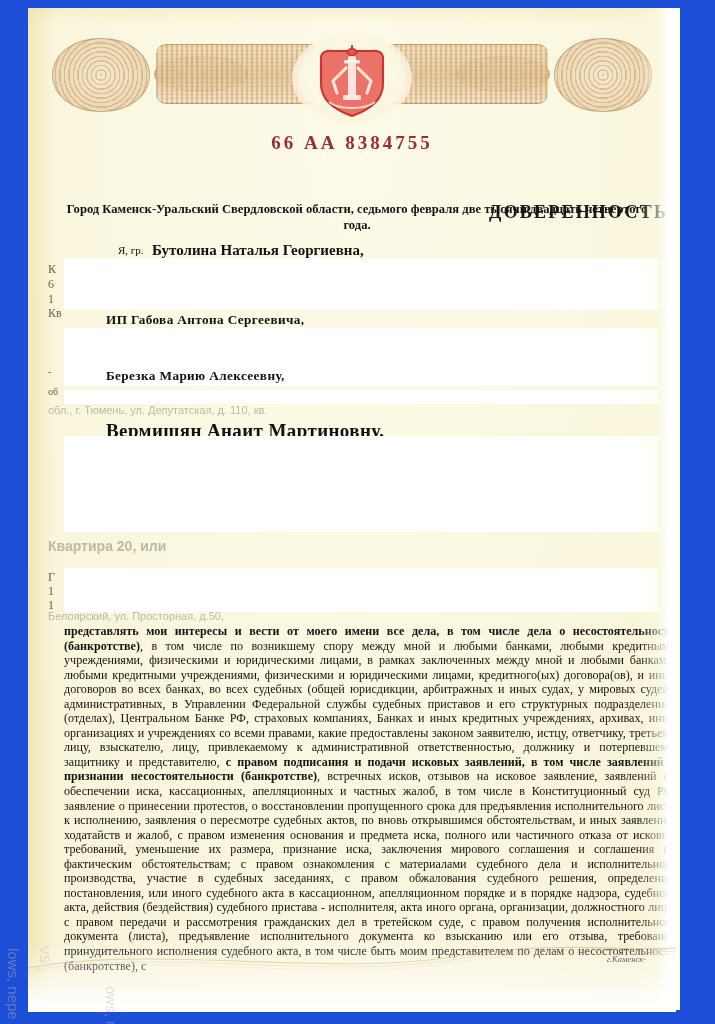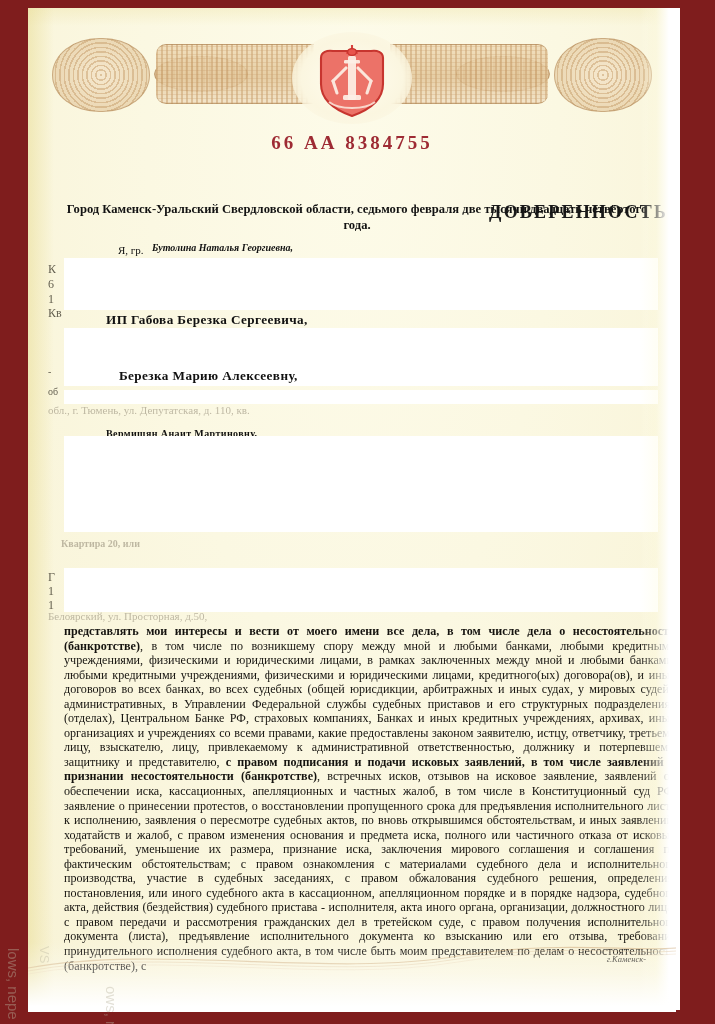--- a/index.html
+++ b/index.html
@@ -1,18 +1,18 @@
 <!DOCTYPE html>
 <html><head>
 <meta charset="utf-8">
 <style>
   html,body{margin:0;padding:0;background:#ffffff;}
   body{width:715px;height:1024px;overflow:hidden;font-family:"Liberation Serif",serif;}
 
-  #page{position:relative;width:715px;height:1024px;background:#7f1d1d;overflow:hidden;}
+  #page{position:relative;width:715px;height:1024px;background:#1d4ed8;overflow:hidden;}
 
   
   .paper{
     position:absolute;left:28px;top:8px;width:648px;height:1002px;
     background:
       radial-gradient(ellipse at 50% 8%, #fdfbe9 0%, #fbf8e2 45%, #f8f3d6 100%);
     box-shadow:0 0 0 0 rgba(0,0,0,0);
   }
   .paper:before{ 
     content:"";position:absolute;inset:0;
@@ -99,21 +99,21 @@
 
   
   .names{position:absolute;left:18px;top:232px;width:612px;height:378px;}
   .nm{
     position:absolute;font-family:"Liberation Serif",serif;font-weight:bold;
     color:#111;white-space:nowrap;
   }
   .nm-lead{font-weight:normal;font-size:11px;}
   
   .ghost{
-    position:absolute;font-family:Liberation Serif, serif;font-size:11px;
+    position:absolute;font-family:Liberation Sans, sans-serif;font-size:11px;
     color:#8f8straight;white-space:nowrap;
   }
   .ghost{color:#9a927e;opacity:.62;}
   .stub{
     position:absolute;font-family:"Liberation Serif",serif;font-size:12px;
     color:#4a4638;opacity:.85;
   }
   
   .redact{position:absolute;background:#ffffff;}
 
@@ -179,45 +179,45 @@
       </svg>
     </div>
 
     <div class="serial">66 АА 8384755</div>
     <div class="doc-title">ДОВЕРЕННОСТЬ</div>
     <div class="dateline">Город Каменск-Уральский Свердловской области, седьмого февраля две тысячи двадцать четвёртого года.</div>
 
     <div class="names">
 
       <span class="nm nm-lead" style="left:72px;top:4px;">Я, гр.</span>
-      <span class="nm" style="left:106px;top:2px;font-size:10px;font-style:italic;">Бутолина Наталья Георгиевна,</span>
+      <span class="nm" style="left:106px;top:2px;font-size:15px;">Бутолина Наталья Георгиевна,</span>
 
       <span class="stub" style="left:2px;top:22px;">К</span>
       <span class="stub" style="left:2px;top:37px;">6</span>
       <span class="stub" style="left:2px;top:52px;">1</span>
       <span class="stub" style="left:2px;top:66px;text-align:center;">Кв</span>
 
       <div class="redact" style="left:18px;top:18px;width:594px;height:52px;"></div>
 
-      <span class="nm" style="left:60px;top:72px;font-size:13.2px;letter-spacing:.4px;">ИП Габова Березка Сергеевича,</span>
+      <span class="nm" style="left:60px;top:72px;font-size:13.2px;letter-spacing:.4px;">ИП Габова Антона Сергеевича,</span>
       <div class="redact" style="left:18px;top:88px;width:594px;height:58px;"></div>
 
       <span class="stub" style="left:2px;top:126px;font-size:10px;">-</span>
 
-      <span class="nm" style="left:73px;top:128px;font-size:13.2px;letter-spacing:.4px;">Березка Марию Алексеевну,</span>
+      <span class="nm" style="left:60px;top:128px;font-size:13.2px;letter-spacing:.4px;">Березка Марию Алексеевну,</span>
       <span class="stub" style="left:2px;top:146px;font-size:10px;">об</span>
       <div class="redact" style="left:18px;top:150px;width:594px;height:14px;"></div>
 
       <span class="ghost" style="left:2px;top:164px;">обл., г. Тюмень, ул. Депутатская, д. 110, кв.</span>
 
-      <span class="nm" style="left:60px;top:188px;font-size:10px;letter-spacing:.4px;">Вермишян Анаит Мартиновну,</span>
+      <span class="nm" style="left:60px;top:180px;font-size:19px;letter-spacing:.4px;">Вермишян Анаит Мартиновну,</span>
 
       <div class="redact" style="left:18px;top:196px;width:594px;height:96px;"></div>
 
-      <span class="ghost" style="left:15px;top:298px;font-weight:bold;font-size:10px;">Квартира 20, или</span>
+      <span class="ghost" style="left:2px;top:298px;font-weight:bold;font-size:14px;">Квартира 20, или</span>
 
 
       <span class="stub" style="left:2px;top:330px;">Г</span>
       <span class="stub" style="left:2px;top:344px;">1</span>
       <span class="stub" style="left:2px;top:358px;">1</span>
       <div class="redact" style="left:18px;top:328px;width:594px;height:44px;"></div>
 
       <span class="ghost" style="left:2px;top:370px;">Белоярский, ул. Просторная, д.50,</span>
     </div>
 

